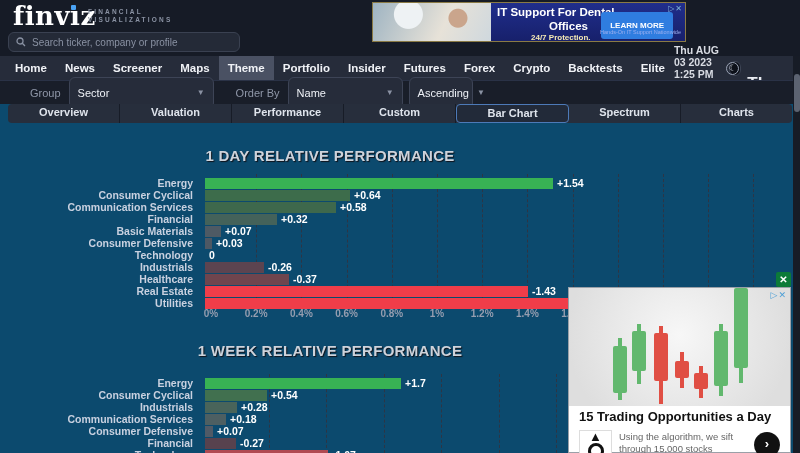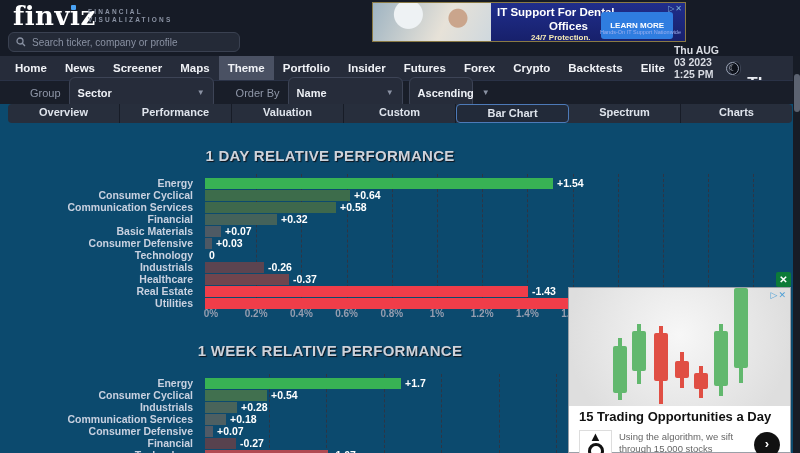--- a/index.html
+++ b/index.html
@@ -41,21 +41,21 @@
   .nav-right { margin-left:auto; display:flex; align-items:center; padding-right:0; }
   .nav-datetime { color:#d9dce3; font-size:10.5px; font-weight:bold; margin-right:10px; }
   .theme-toggle { width:34px; height:15px; background:#0d1119; border:1px solid #3c4353; border-radius:8px; position:relative; margin-right:6px; cursor:pointer; }
   .theme-knob { position:absolute; right:1px; top:0px; width:13px; height:13px; border:1px solid #9aa3b5; border-radius:50%; color:#d5dbe6; font-size:9px; line-height:11px; text-align:center; }
   .theme-label { color:#e8ebf1; font-size:17px; font-weight:bold; margin-right:12px;margin-top:31px; }
   .help-wrap { display:flex; align-items:center; margin-right:14px; cursor:pointer; }
   .help-circle { width:11px; height:11px; border-radius:50%; border:1.5px solid #c3cad8; color:#c3cad8; font-size:8px; font-weight:bold; text-align:center; line-height:11px; margin-right:4px; }
   
   .filter-row { position:absolute; left:0; top:80px; width:800px; height:24px; background:#191e29; border-top:1px solid #2a3246; display:flex; align-items:center; }
   .filter-label { color:#8f97a8; font-size:11px; margin:0 8px 0 30px; }
-  .select { background:#262c3a; border:1px solid #3d4456; border-radius:6px; height:32px; display:flex; align-items:center; justify-content:space-between; padding:0 8px; color:#eef1f6; font-size:11px; font-weight:bold; cursor:pointer; }
+  .select { background:#262c3a; border:1px solid #3d4456; border-radius:6px; height:32px; display:flex; align-items:center; justify-content:space-between; padding:0 8px; color:#eef1f6; font-size:11px; font-weight:normal; cursor:pointer; }
   .select .chev { color:#8a92a3; font-size:8px; margin-left:8px; }
   .sel-group { width:145px; }
   .sel-order { width:115px; margin-right:6px; }
   .sel-dir { width:64px; }
   .ml-big { margin-left:22px; }
   
   .tabs { position:absolute; left:8px; top:104px; width:784px; height:19px; display:flex; background:#272e3c; border-radius:4px; }
   .tab { flex:1; text-align:center; color:#dfe4ec; font-size:11px; font-weight:bold; line-height:17px; border-right:1px solid #171c27; cursor:pointer; }
   .tab:last-child { border-right:none; }
   .tab.active { border:1px solid #4d7ab8; border-radius:4px; background:#222a39; line-height:16px; }
@@ -162,22 +162,22 @@
         <span class="chev">▼</span>
     </div>
     <div class="select sel-dir">
       <span>Ascending</span>
         <span class="chev">▼</span>
     </div>
   </div>
 
   <div class="tabs">
       <div class="tab">Overview</div>
+      <div class="tab">Valuation</div>
       <div class="tab">Performance</div>
-      <div class="tab">Valuation</div>
       <div class="tab">Custom</div>
       <div class="tab active">Bar Chart</div>
       <div class="tab">Spectrum</div>
       <div class="tab">Charts</div>
     </div>
 
   <div class="chart-title" style="top:147px;">1 DAY RELATIVE PERFORMANCE</div>
   <div class="grid" style="top:174px; height:134px; width:575px;" id="grid-0">
       <div class="gridline" style="left: 45.2px;"></div>
       <div class="gridline" style="left: 90.4px;"></div>

